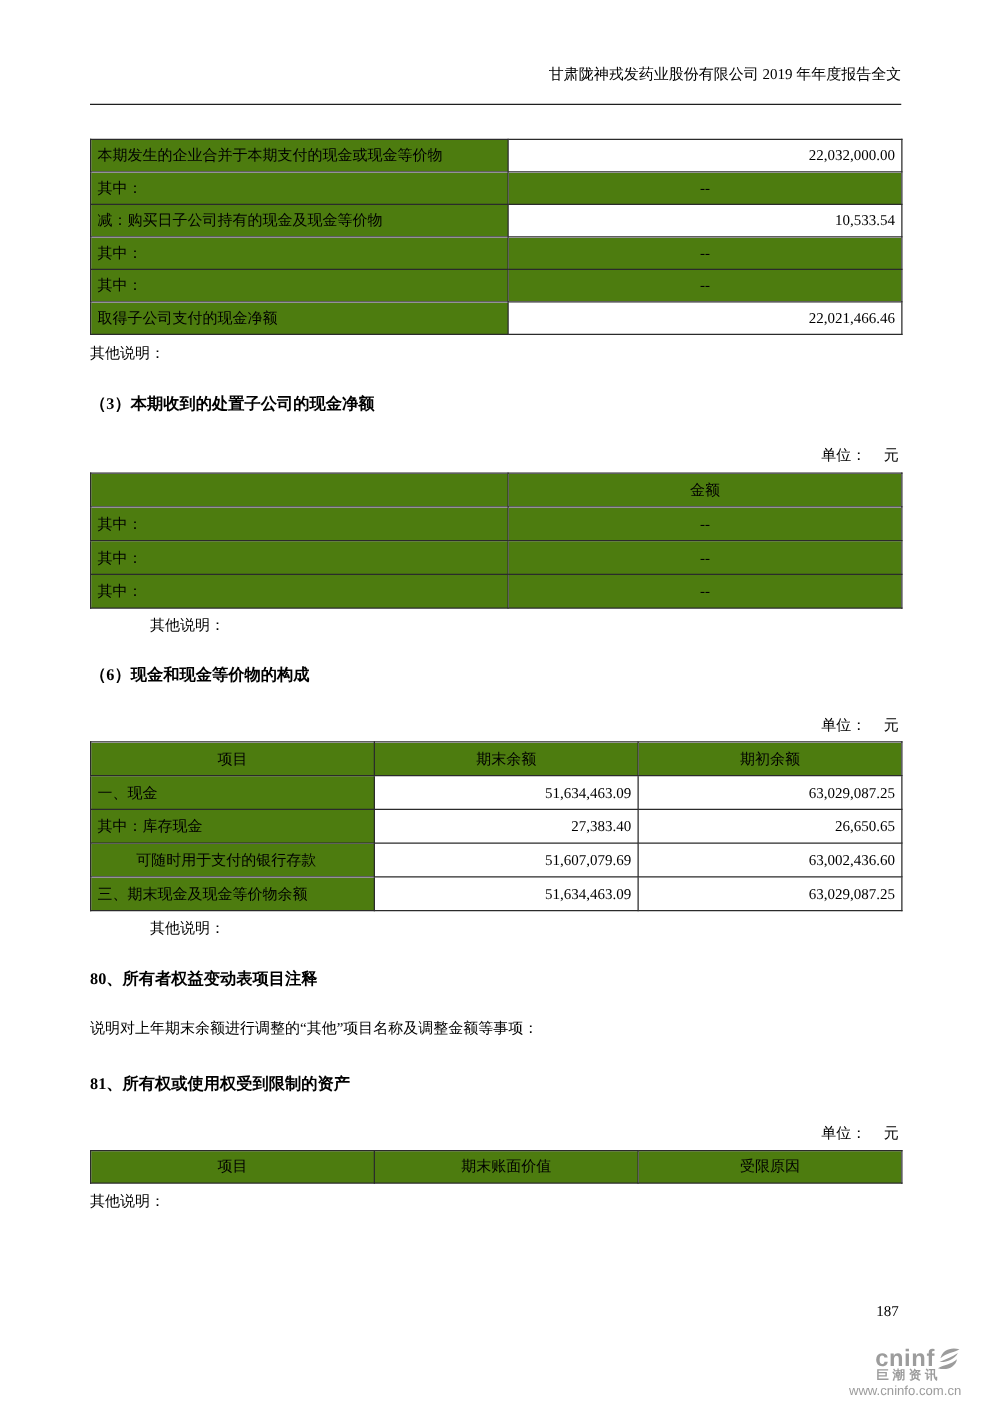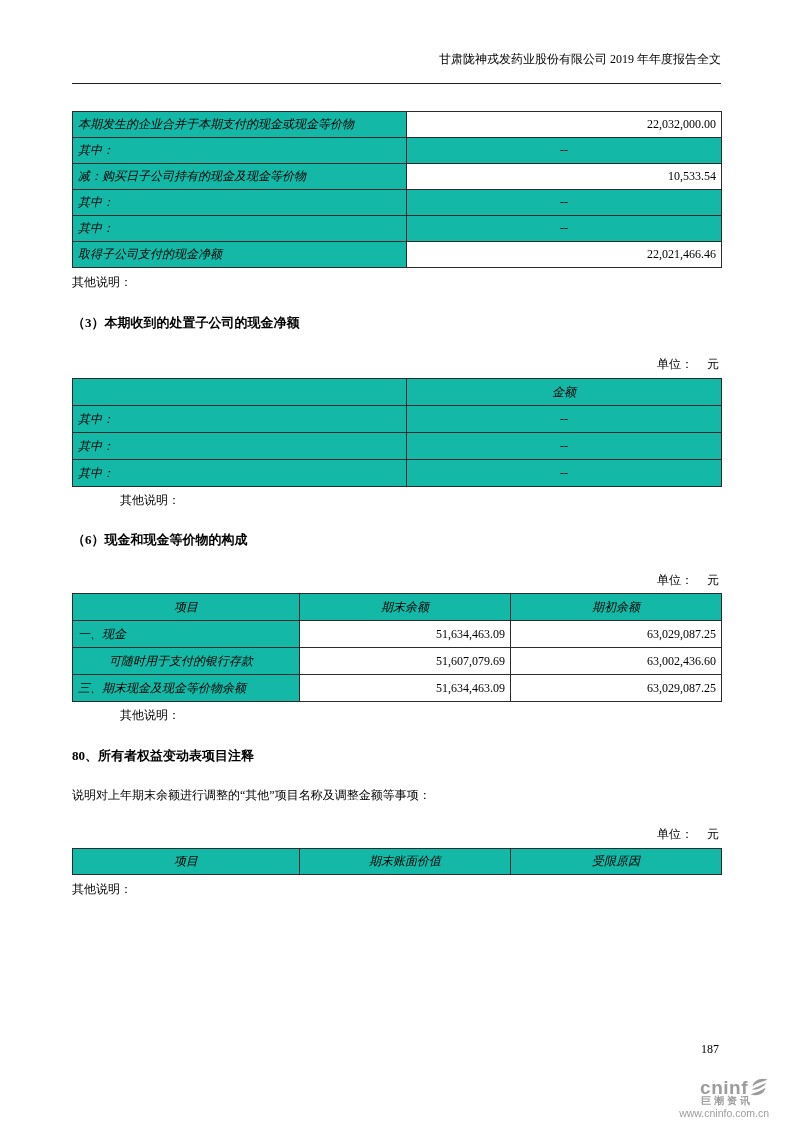--- a/index.html
+++ b/index.html
@@ -33,21 +33,21 @@
   .tbl td {
     border: 1px solid #2b2b2b;
     font-size: 12px;
     height: 26px;
     padding: 0 5px;
     vertical-align: middle;
     overflow: hidden;
     white-space: nowrap;
   }
   .tall td { height: 27px; }
-  .shade { background: #14b8a6; font-style: italic; }
+  .shade { background: #4d7c0f; }
   .num { text-align: right; }
   .center { text-align: center; }
   .indent { padding-left: 36px !important; }
 
   .c-label { width: 334px; }
   .c-value { width: 315px; }
   .c3-1 { width: 227px; }
   .c3-2 { width: 211px; }
   .c3-3 { width: 211px; }
 
@@ -209,36 +209,42 @@
           <td class="shade center">项目</td>
           <td class="shade center">期末余额</td>
           <td class="shade center">期初余额</td>
         </tr>
         <tr>
           <td class="shade">一、现金</td>
           <td class="num">51,634,463.09</td>
           <td class="num">63,029,087.25</td>
         </tr>
         <tr>
+          <td class="shade">其中：库存现金</td>
+          <td class="num">27,383.40</td>
+          <td class="num">26,650.65</td>
+        </tr>
+        <tr>
           <td class="shade indent">可随时用于支付的银行存款</td>
           <td class="num">51,607,079.69</td>
           <td class="num">63,002,436.60</td>
         </tr>
         <tr>
           <td class="shade">三、期末现金及现金等价物余额</td>
           <td class="num">51,634,463.09</td>
           <td class="num">63,029,087.25</td>
         </tr>
       </tbody>
     </table>
     <p class="note g6">其他说明：</p>
 
     <h3 class="sec g25">80、所有者权益变动表项目注释</h3>
     <p class="body-text">说明对上年期末余额进行调整的“其他”项目名称及调整金额等事项：</p>
 
+    <h3 class="sec g29">81、所有权或使用权受到限制的资产</h3>
     <div class="unit-line g24">
       <span>单位：</span><span class="unit-val">元</span>
     </div>
     <table class="tbl g6">
       <colgroup>
           <col class="c3-1">
           <col class="c3-2">
           <col class="c3-3">
         </colgroup>
       <tbody>

